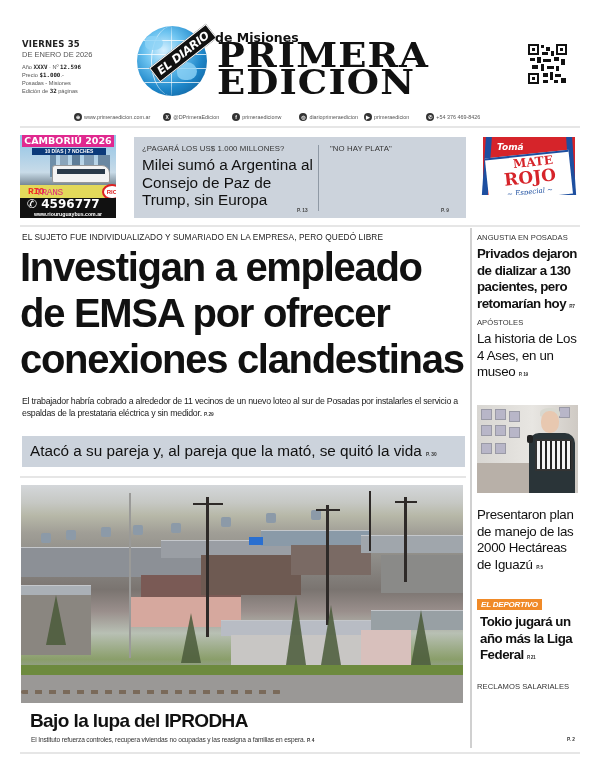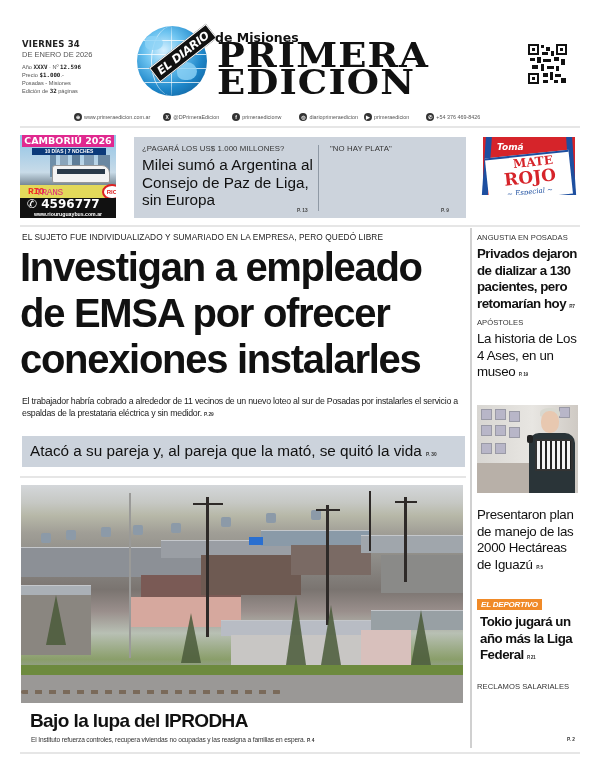--- a/index.html
+++ b/index.html
@@ -114,21 +114,21 @@
   .accordion-photo .hair { position: absolute; left: 63px; top: 3px; width: 20px; height: 9px; border-radius: 50% 50% 20% 20%; background: #d8d8d0; }
   .accordion-photo .body { position: absolute; left: 52px; top: 28px; width: 46px; height: 60px; background: #2a3438; border-radius: 10px 10px 0 0; }
   .accordion-photo .acc { position: absolute; left: 58px; top: 34px; width: 38px; height: 32px; background: repeating-linear-gradient(90deg, #f2f2f2 0 3px, #222 3px 5px); border: 2px solid #333; }
   .accordion-photo .mate { position: absolute; left: 50px; top: 30px; width: 6px; height: 8px; background: #222; border-radius: 2px; }
   .accordion-photo .shelf { position: absolute; left: 0; top: 58px; width: 52px; height: 30px; background: #b8b0a8; }
 </style>
 </head>
 <body>
 
 <div class="abs dateblock">
-  <div class="day">VIERNES 34</div>
+  <div class="day">VIERNES 35</div>
   <div class="date">DE ENERO DE 2026</div>
   <div class="meta">
     <div><span>Año</span> <b>XXXV</b> <span>· Nº</span> <b>12.596</b></div>
     <div><span>Precio</span> <b>$1.000</b><span>.-</span></div>
     <div>Posadas - Misiones</div>
     <div><span>Edición de</span> <b>32</b> <span>páginas</span></div>
   </div>
 </div>
 
 <div class="abs logo">
@@ -210,21 +210,21 @@
       <span><span>TRANS</span><b>RIO</b></span>
     </div>
   <div class="rio">RIO</div>
   <div class="phone">✆ 4596777</div>
   <div class="url">www.riouruguaybus.com.ar</div>
 </div>
 
 <div class="abs topbox">
   <div class="topstory" style="left:8px;width:172px">
     <div class="kicker">¿PAGARÁ LOS US$ 1.000 MILLONES?</div>
-    <div class="head">Milei sumó a Argentina al Consejo de Paz de Liga, sin Europa</div>
+    <div class="head">Milei sumó a Argentina al Consejo de Paz de Trump, sin Europa</div>
     <div class="pg" style="left:155px;top:64px">P. 13</div>
   </div>
   <div class="sep"></div>
   <div class="topstory" style="left:196px;width:132px">
     <div class="kicker">"NO HAY PLATA"</div>
     <div class="pg" style="left:111px;top:64px">P. 9</div>
   </div>
 </div>
 
 <div class="abs ad-mate">
@@ -235,21 +235,21 @@
   <div class="banner"></div>
   <div class="mate">MATE</div>
   <div class="rojo">ROJO</div>
   <div class="especial">~ Especial ~</div>
   <div class="disfruta">Disfrutá la Calidad</div>
 </div>
 
 <div class="abs rule-2"></div>
 
 <div class="abs main-kicker">EL SUJETO FUE INDIVIDUALIZADO Y SUMARIADO EN LA EMPRESA, PERO QUEDÓ LIBRE</div>
-<div class="abs main-head">Investigan a empleado de EMSA por ofrecer conexiones instalarles</div>
+<div class="abs main-head">Investigan a empleado de EMSA por ofrecer conexiones clandestinas</div>
 <div class="abs main-deck"><span>El trabajador habría cobrado a alrededor de 11 vecinos de un nuevo loteo al sur de Posadas por instalarles el servicio a espaldas de la prestataria eléctrica y sin medidor.</span> <span class="pgsm">P. 29</span></div>
 
 <div class="abs secondary">
   <div class="txt"><span>Atacó a su pareja y, al pareja que la mató, se quitó la vida</span> <span class="pgsm">P. 30</span></div>
 </div>
 
 <div class="abs rule-photo"></div>
 
 <div class="abs photo">
   <div class="roof" style="left:0;top:62px;width:190px;height:30px;background:#8c9096"></div>

